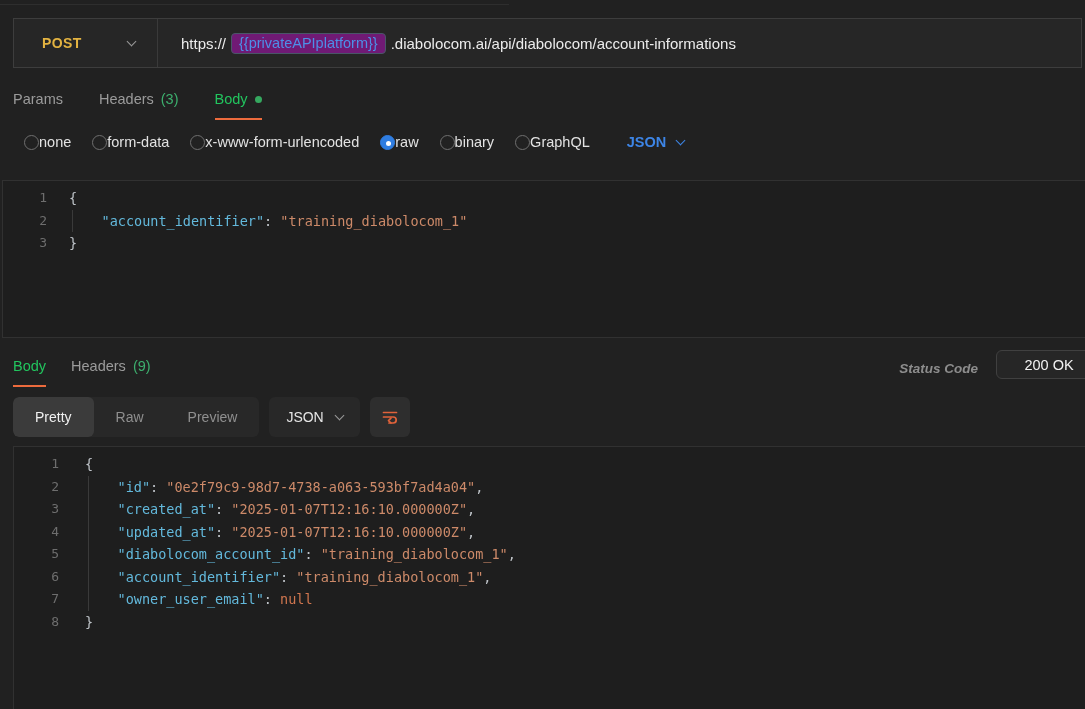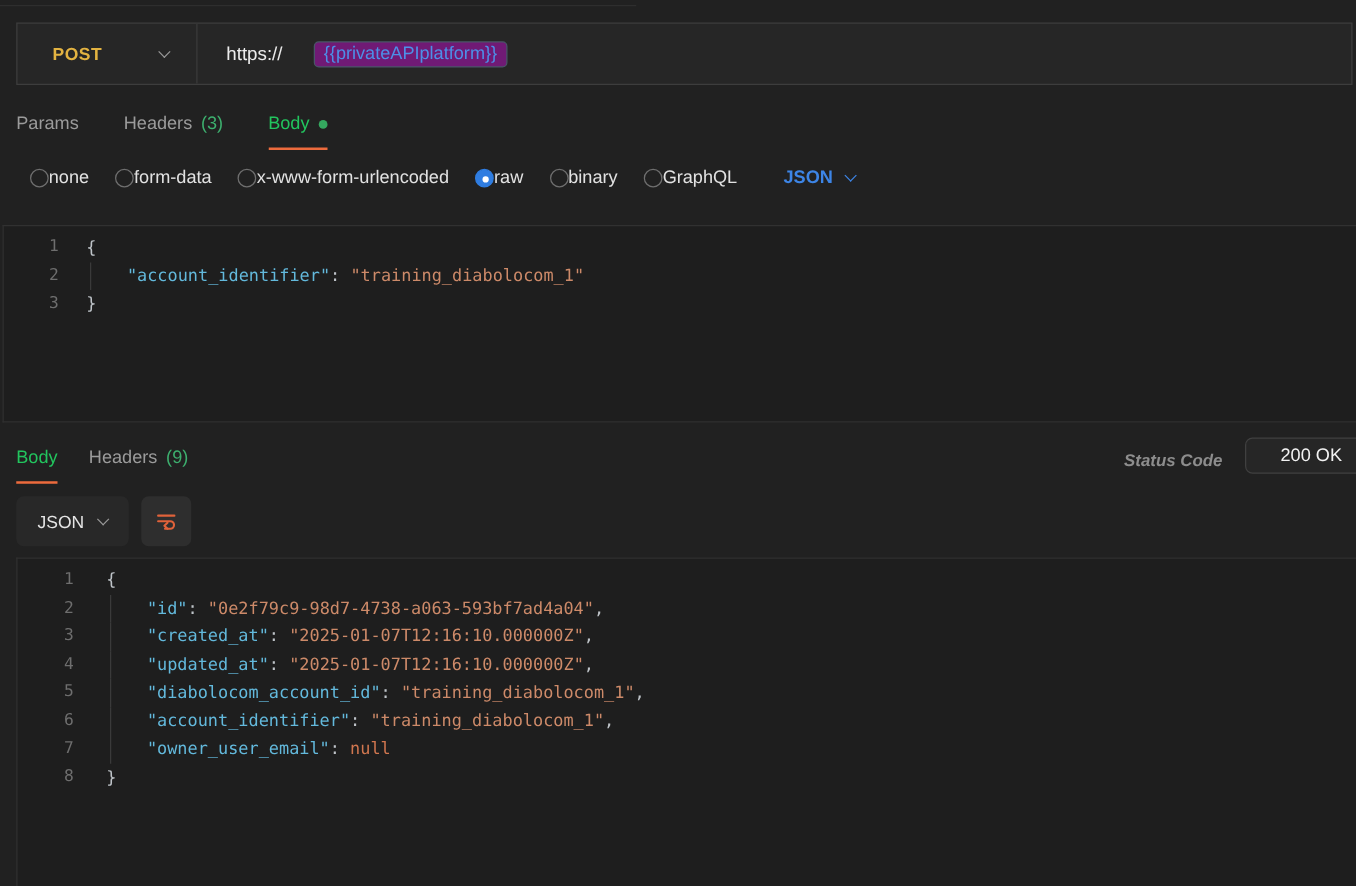--- a/index.html
+++ b/index.html
@@ -15,21 +15,21 @@
   .url-bar {
     position:absolute; left:13px; top:18px; width:1069px; height:50px;
     background:#262626; border:1px solid #3d3d3d; border-radius:0;
     display:flex; align-items:stretch; overflow:hidden;
   }
   .method-box { display:flex; align-items:center; justify-content:space-between;
     width:143px; padding:0 22px 0 28px; cursor:pointer; }
   .method-label { color:#e3b341; font-weight:700; font-size:14px; letter-spacing:.4px; }
   .vdiv { width:1px; background:#3a3a3a; }
   .url-field { flex:1; display:flex; align-items:center; padding-left:23px;
-    font-size:15px; color:#ececec; white-space:pre;gap:20px; }
+    font-size:15px; color:#ececec; white-space:pre; }
   .var-pill { color:#4d8fe8; background:#701a75; border:1px solid #4a5568;
     border-radius:4px; padding:1px 7px 2px; margin:0 5px; font-size:14.5px; }
 
   
   .chev { display:inline-block; width:7px; height:7px;
     border-right:1.7px solid currentColor; border-bottom:1.7px solid currentColor;
     transform:rotate(45deg); margin-top:-4px; }
   .chev-gray { color:#9a9a9a; }
   .chev-blue { color:#3d85e6; }
 
@@ -106,20 +106,21 @@
 
   <div class="url-bar">
     <div class="method-box">
       <span class="method-label">POST</span>
       <span class="chev chev-gray"></span>
     </div>
     <div class="vdiv"></div>
     <div class="url-field">
       <span>https://</span>
       <span class="var-pill">{{privateAPIplatform}}</span>
+      <span>.diabolocom.ai/api/diabolocom/account-informations</span>
     </div>
   </div>
 
   <div class="req-tabs">
     <div class="tab">
       <span>Params</span>
     </div>
     <div class="tab">
       <span>Headers</span>
         <span class="count-green" style="margin-left:0">(3)</span>
@@ -186,20 +187,25 @@
         <span class="count-green" style="margin-left:0">(9)</span>
     </div>
   </div>
 
   <div class="status-label">Status Code</div>
   <div class="status-box">
     <span>200 OK</span>
   </div>
 
   <div class="resp-toolbar">
+    <div class="segmented">
+        <div class="segment active">Pretty</div>
+        <div class="segment">Raw</div>
+        <div class="segment">Preview</div>
+      </div>
     <div class="format-box">
       <span>JSON</span>
       <span class="chev chev-gray"></span>
     </div>
     <button class="wrap-btn">
       <svg width="18" height="18" viewBox="0 0 18 18" fill="none">
         <path d="M2.5 4.5 H15.5" stroke="#e0623a" stroke-width="1.7" stroke-linecap="round"></path>
         <path d="M2.5 9 H12.2 a3 3 0 0 1 0 6 H8" stroke="#e0623a" stroke-width="1.7" stroke-linecap="round" fill="none"></path>
         <path d="M10 12.6 L7.5 15 L10 17.4" stroke="#e0623a" stroke-width="1.7" stroke-linecap="round" stroke-linejoin="round" fill="none" transform="translate(0,-2.4)"></path>
       </svg>

